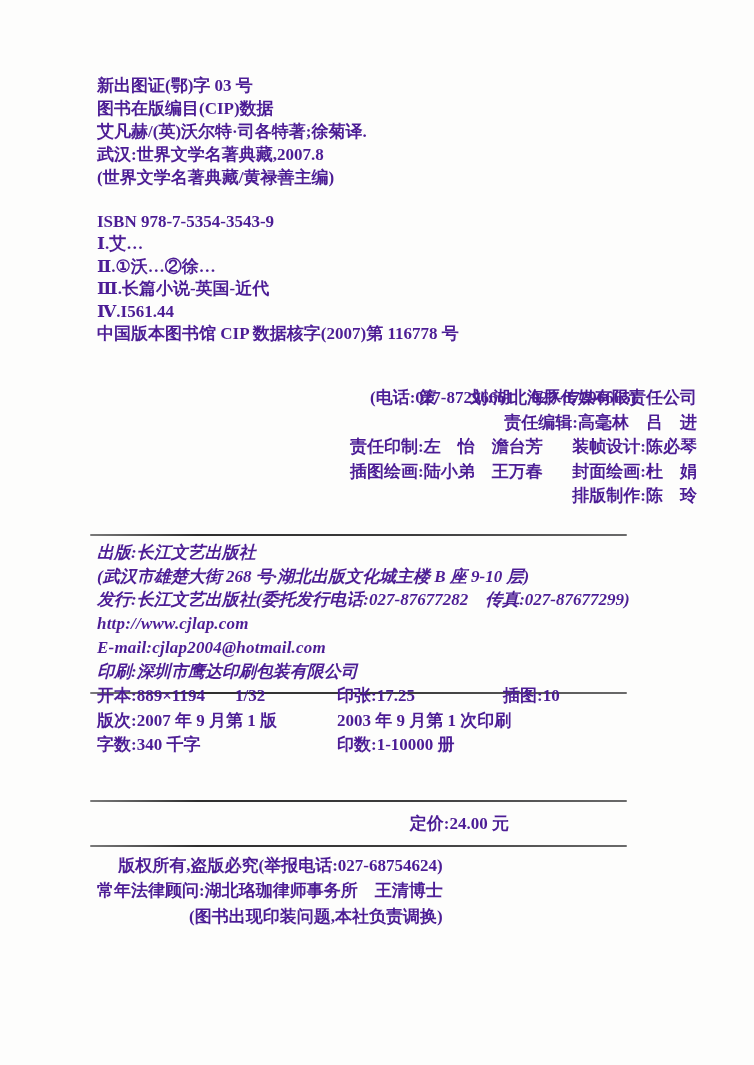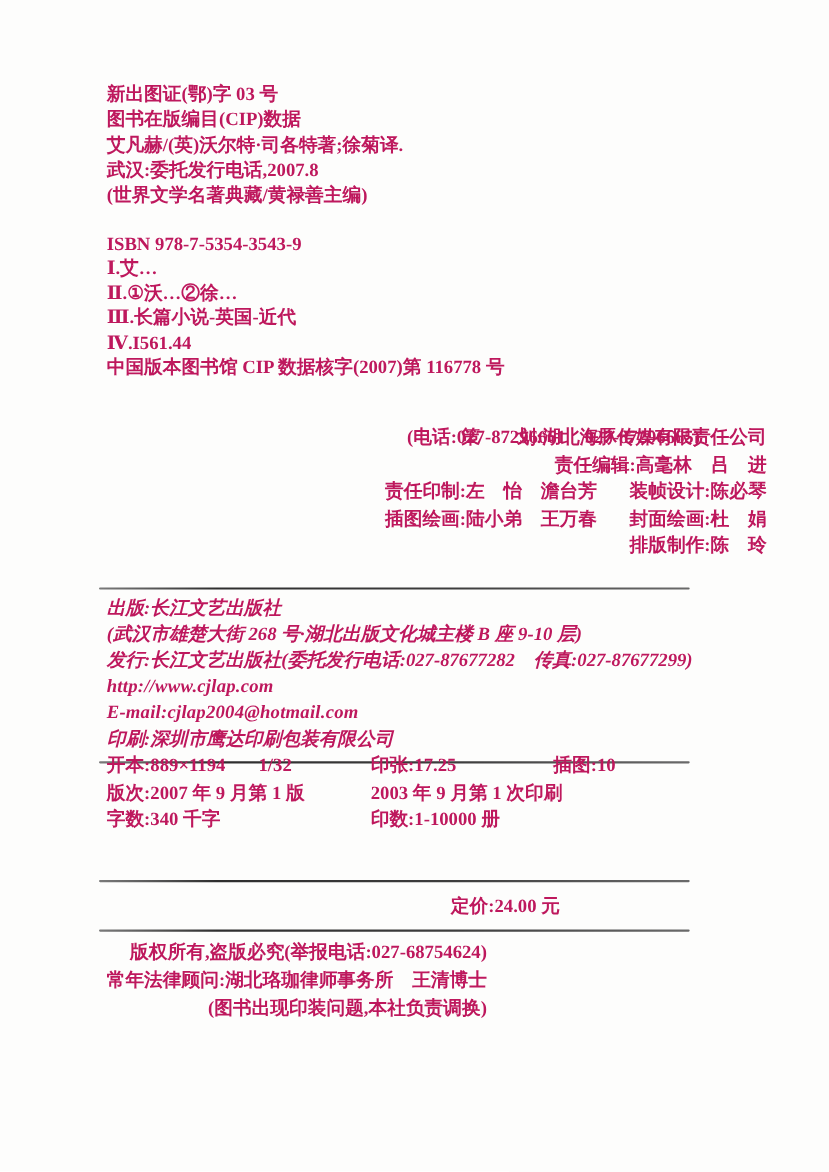--- a/index.html
+++ b/index.html
@@ -2,21 +2,21 @@
 <html><head>
 <meta charset="utf-8">
 <style>
   html, body { margin: 0; padding: 0; background: #ffffff; }
   .page {
     position: relative;
     width: 754px;
     height: 1065px;
     background: #fdfdfc;
     font-family: "Liberation Serif", "DejaVu Serif", serif;
-    color: #be185d;
+    color: #4c1d95;
     font-size: 17px;
     font-weight: 600;
     overflow: hidden;
     -webkit-font-smoothing: antialiased;
   }
   .abs { position: absolute; }
   .tblock div { white-space: nowrap; }
   .cip-top      { left: 97px;  top: 74px;  line-height: 23px;   }
   .cip-data     { left: 97px;  top: 211px; line-height: 22.4px; }
   .staff        { left: 97px;  top: 386px; width: 600px; }
@@ -53,21 +53,21 @@
 </style>
 </head>
 <body>
 
 <div class="page">
 
   <div class="abs tblock cip-top">
     <div>新出图证(鄂)字 03 号</div>
     <div>图书在版编目(CIP)数据</div>
     <div>艾凡赫/(英)沃尔特·司各特著;徐菊译.</div>
-    <div>武汉:委托发行电话,2007.8</div>
+    <div>武汉:世界文学名著典藏,2007.8</div>
     <div>(世界文学名著典藏/黄禄善主编)</div>
   </div>
 
   <div class="abs tblock cip-data">
     <div>ISBN 978-7-5354-3543-9</div>
     <div>Ⅰ.艾…</div>
     <div>Ⅱ.①沃…②徐…</div>
     <div>Ⅲ.长篇小说-英国-近代</div>
     <div>Ⅳ.I561.44</div>
     <div>中国版本图书馆 CIP 数据核字(2007)第 116778 号</div>

